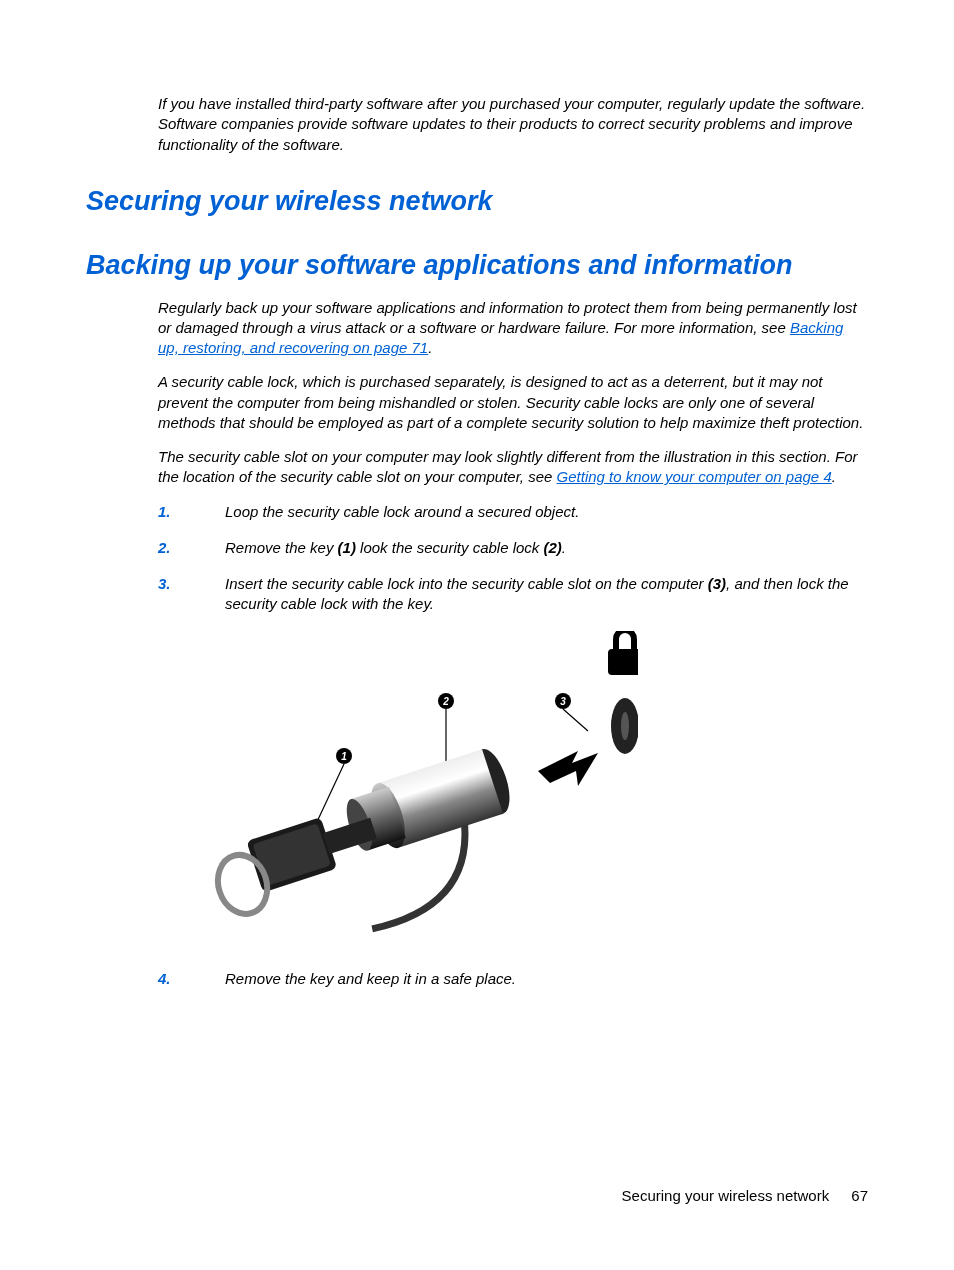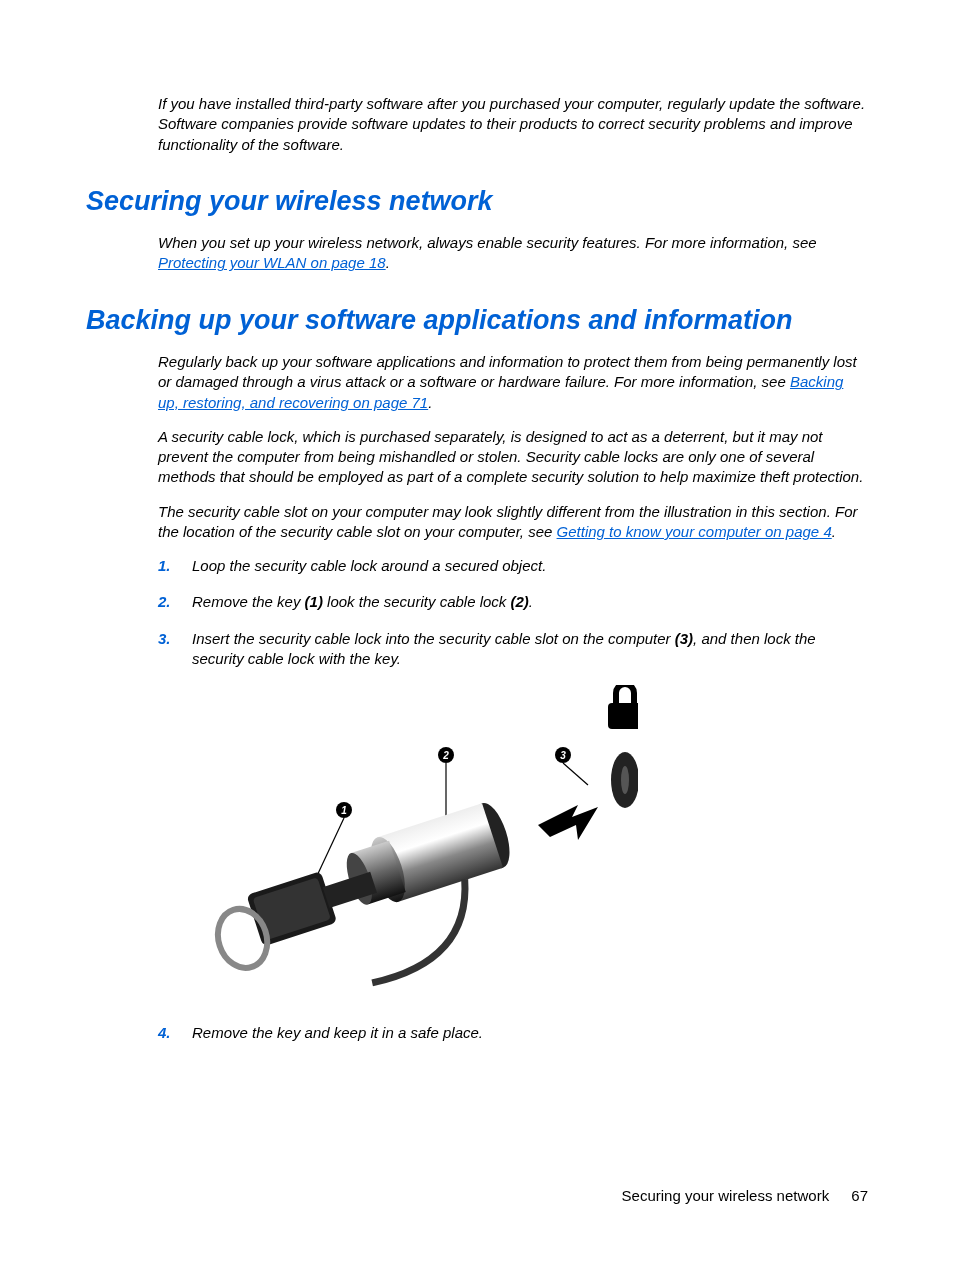--- a/index.html
+++ b/index.html
@@ -40,21 +40,21 @@
   ol.steps li {
     display: flex;
     margin-bottom: 16px;
   }
   ol.steps li .num {
     color: #0061d5;
     font-weight: bold;
     width: 34px;
     flex-shrink: 0;
   }
-  ol.steps li .step-text { flex: 1; }
+  ol.steps li .step-text { flex: 1; margin-left: 33px; }
   .figure-wrap {
     margin: 10px 0 28px 72px;
     text-align: left;
   }
   .figure-wrap svg { display: block; }
   .footer {
     position: absolute;
     bottom: 64px;
     right: 86px;
     font-size: 15px;
@@ -63,23 +63,20 @@
   .page-num { margin-left: 18px; }
 </style>
 </head>
 <body>
 
 <div class="page">
 
   <p class="body-text">If you have installed third-party software after you purchased your computer, regularly update the software. Software companies provide software updates to their products to correct security problems and improve functionality of the software.</p>
 
   <h2 class="section-heading">Securing your wireless network</h2>
-  <p class="body-text">
-    <span>When you set up your wireless network, always enable security features. For more information, see </span><a class="doc-link" href="#">Protecting your WLAN on page 18</a><span>.</span>
-  </p>
 
   <h2 class="section-heading">Backing up your software applications and information</h2>
   <p class="body-text">
     <span>Regularly back up your software applications and information to protect them from being permanently lost or damaged through a virus attack or a software or hardware failure. For more information, see </span><a class="doc-link" href="#">Backing up, restoring, and recovering on page 71</a><span>.</span>
   </p>
 
   <p class="body-text">A security cable lock, which is purchased separately, is designed to act as a deterrent, but it may not prevent the computer from being mishandled or stolen. Security cable locks are only one of several methods that should be employed as part of a complete security solution to help maximize theft protection.</p>
   <p class="body-text">
     <span>The security cable slot on your computer may look slightly different from the illustration in this section. For the location of the security cable slot on your computer, see </span><a class="doc-link" href="#">Getting to know your computer on page 4</a><span>.</span>
   </p>

